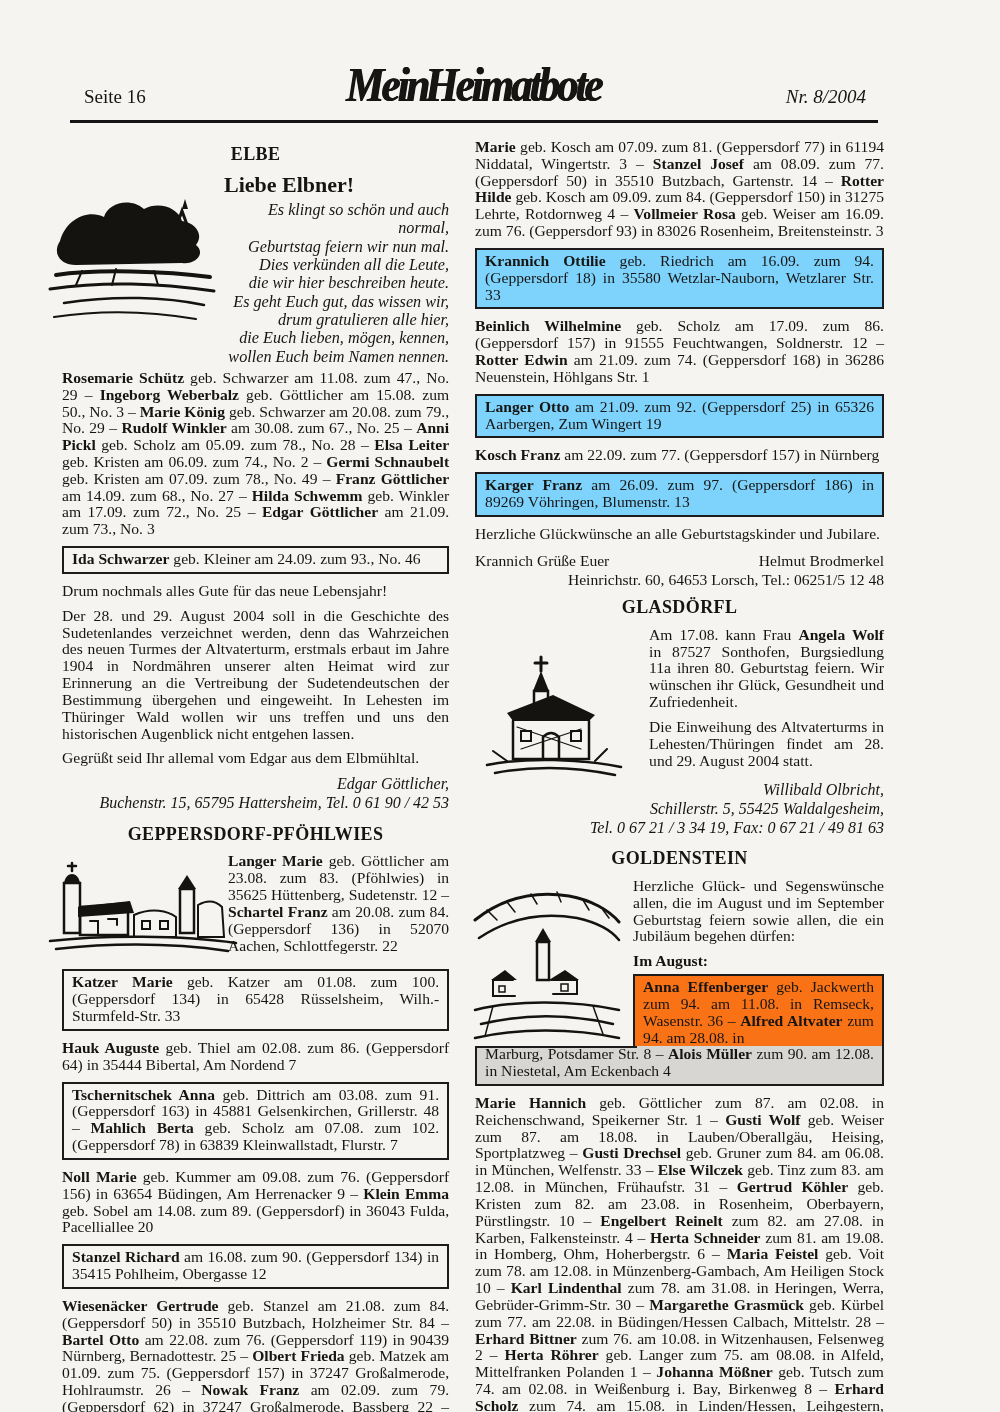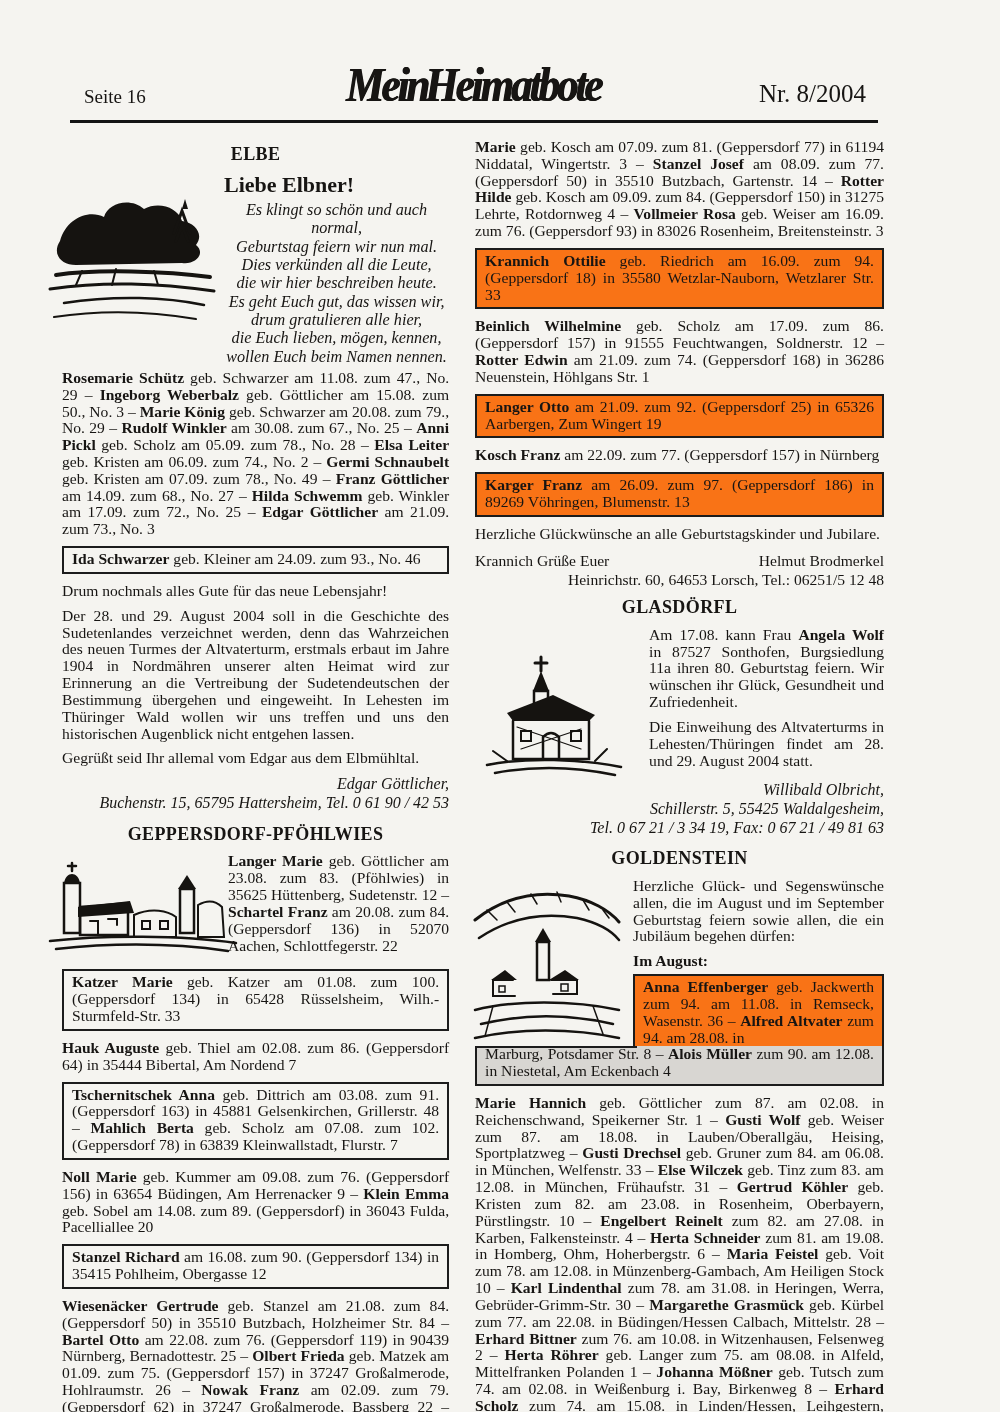--- a/index.html
+++ b/index.html
@@ -6,21 +6,21 @@
   body{
     width:1000px;height:1412px;overflow:hidden;
     background:#f5f4f0;color:#171513;
     font-family:"Liberation Serif","DejaVu Serif",serif;
   }
   .page{box-sizing:border-box;width:920px;height:1412px;padding:34px 36px 0 62px;position:relative;}
 
   
   .hdr{position:relative;height:78px;}
   .hdr .pageno{position:absolute;left:22px;bottom:4px;font-size:19px;}
-  .hdr .issue{position:absolute;right:18px;bottom:4px;font-size:25px;}
+  .hdr .issue{position:absolute;right:18px;bottom:4px;font-size:19px;font-style:italic;}
   .masthead{
     position:absolute;left:0;right:0;bottom:0;text-align:center;
     font-size:43px;font-weight:700;font-style:italic;
     letter-spacing:-3px;word-spacing:-10px;
     transform:scaleY(1.12);transform-origin:bottom;
     text-shadow:1px 0 #171513, .5px .5px #171513;
   }
   .rule{border-top:3px solid #141414;margin:8px 6px 0 8px;}
 
   
@@ -29,30 +29,30 @@
   .col.left{width:426px;}
   .col.right{width:450px;}
   p{margin:0 0 8px;text-align:justify;}
   .noj{text-align:left;}
   h2{font-size:18px;font-weight:700;text-align:center;margin:6px 0 9px;letter-spacing:.4px;}
   b{font-weight:700;}
   .sig{text-align:right;font-style:italic;font-size:16px;line-height:1.18;margin:2px 0 12px;}
 
   
   .box{border:2px solid #1c1c1c;padding:3px 8px 4px;margin:0 0 9px;text-align:justify;}
-  .shade{background:#f97316;}
+  .shade{background:#7dd3fc;}
 
   
   .band{position:relative;}
   .band svg{position:absolute;}
   .elbe-band{min-height:164px;margin-bottom:4px;}
   .elbe-band .txt{margin-left:162px;}
   .elbe-band svg{left:-16px;top:6px;}
   .salut{font-weight:700;font-size:22px;margin:0 0 4px;text-align:left;}
-  .poem{font-style:italic;font-size:16.2px;line-height:1.13;text-align:center;margin:0;}
+  .poem{font-style:italic;font-size:16.2px;line-height:1.13;text-align:right;margin:0;}
 
   .gep-band{min-height:102px;margin-bottom:14px;}
   .gep-band p{margin-left:166px;}
   .gep-band svg{left:-20px;top:2px;}
 
   .glas-band{min-height:152px;margin-bottom:2px;}
   .glas-band .txt{margin-left:174px;min-height:148px;}
   .glas-band svg{left:2px;top:4px;}
 
   .gold-band{margin-bottom:0;}

